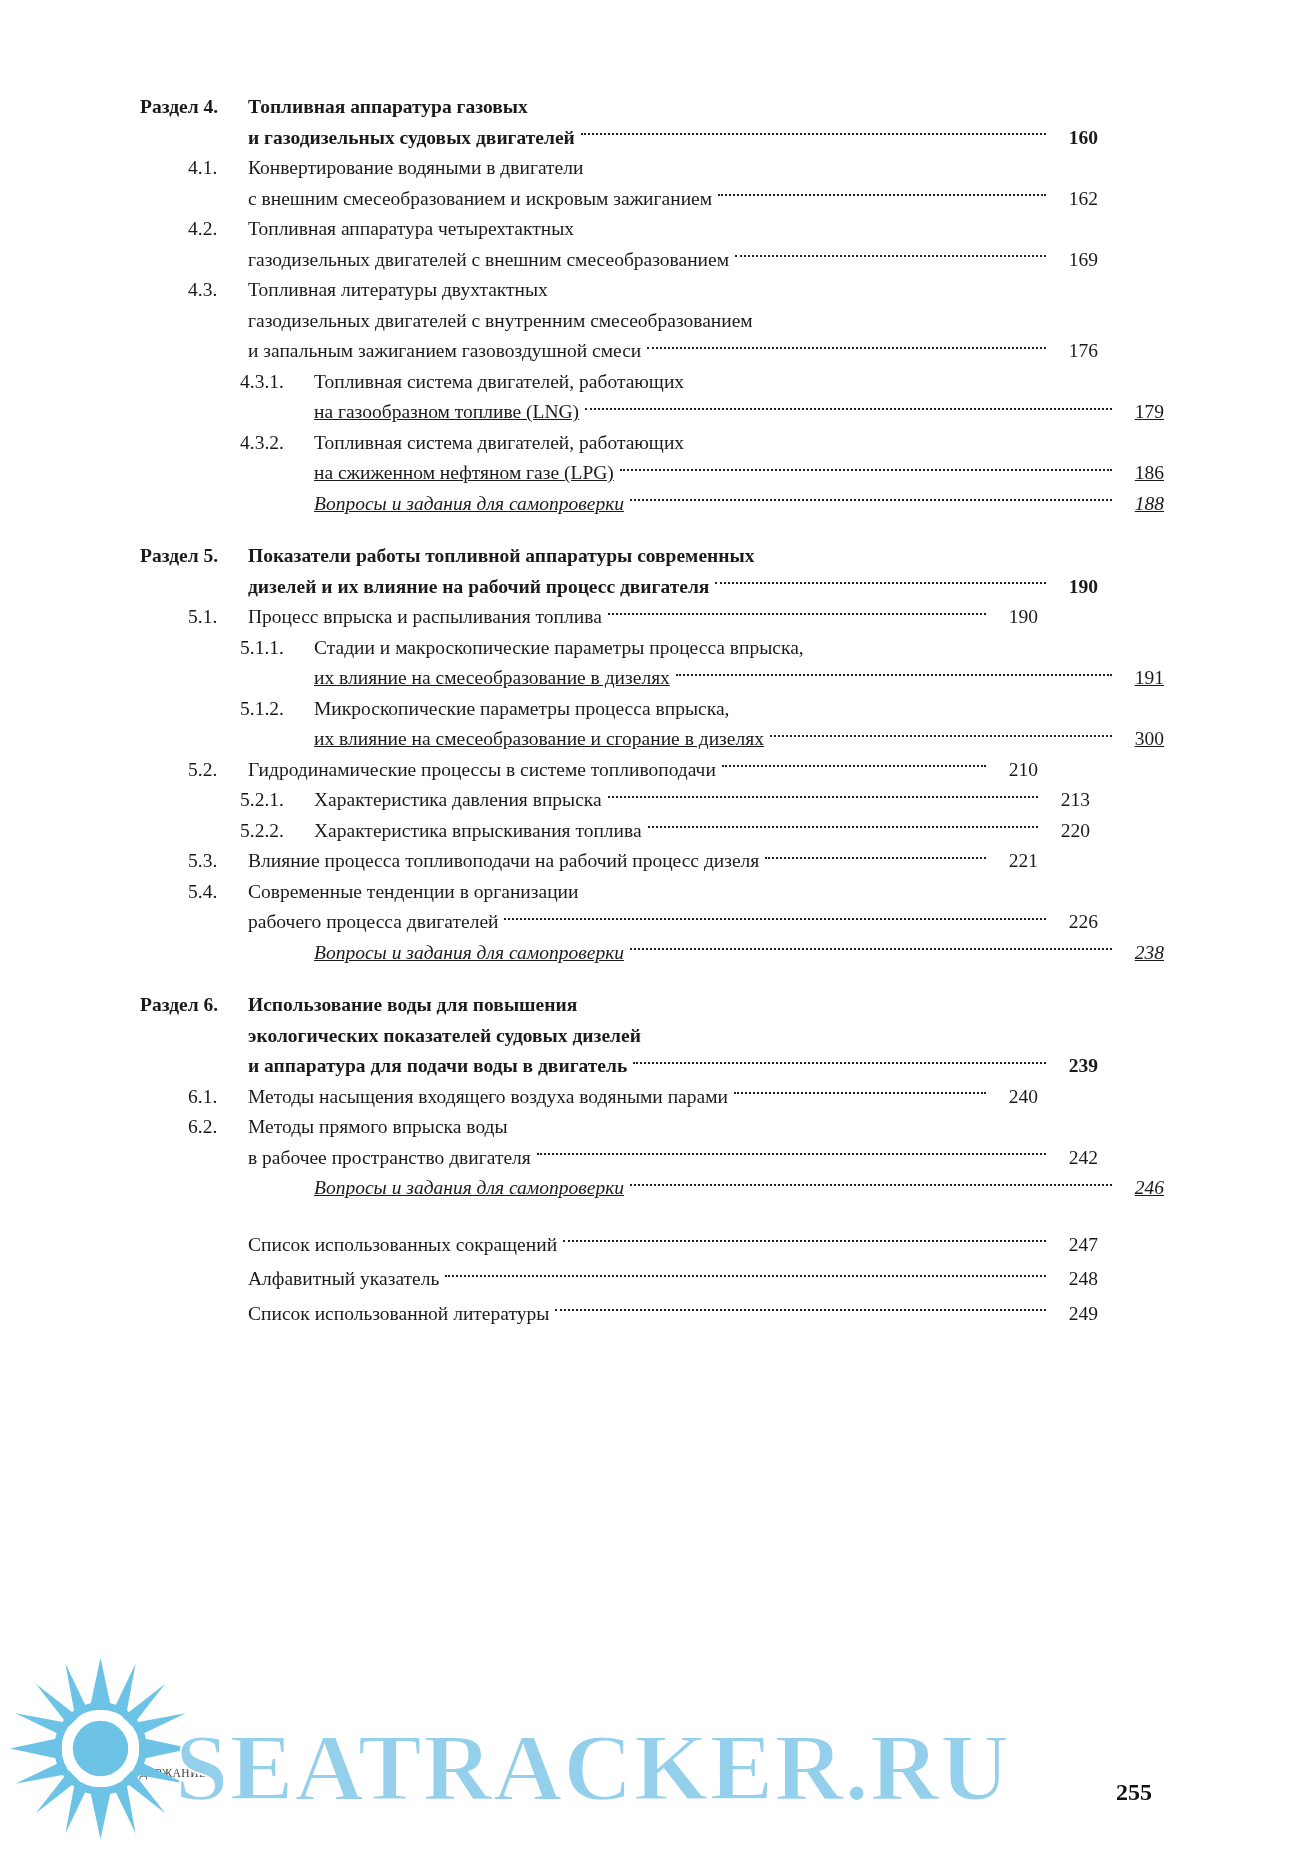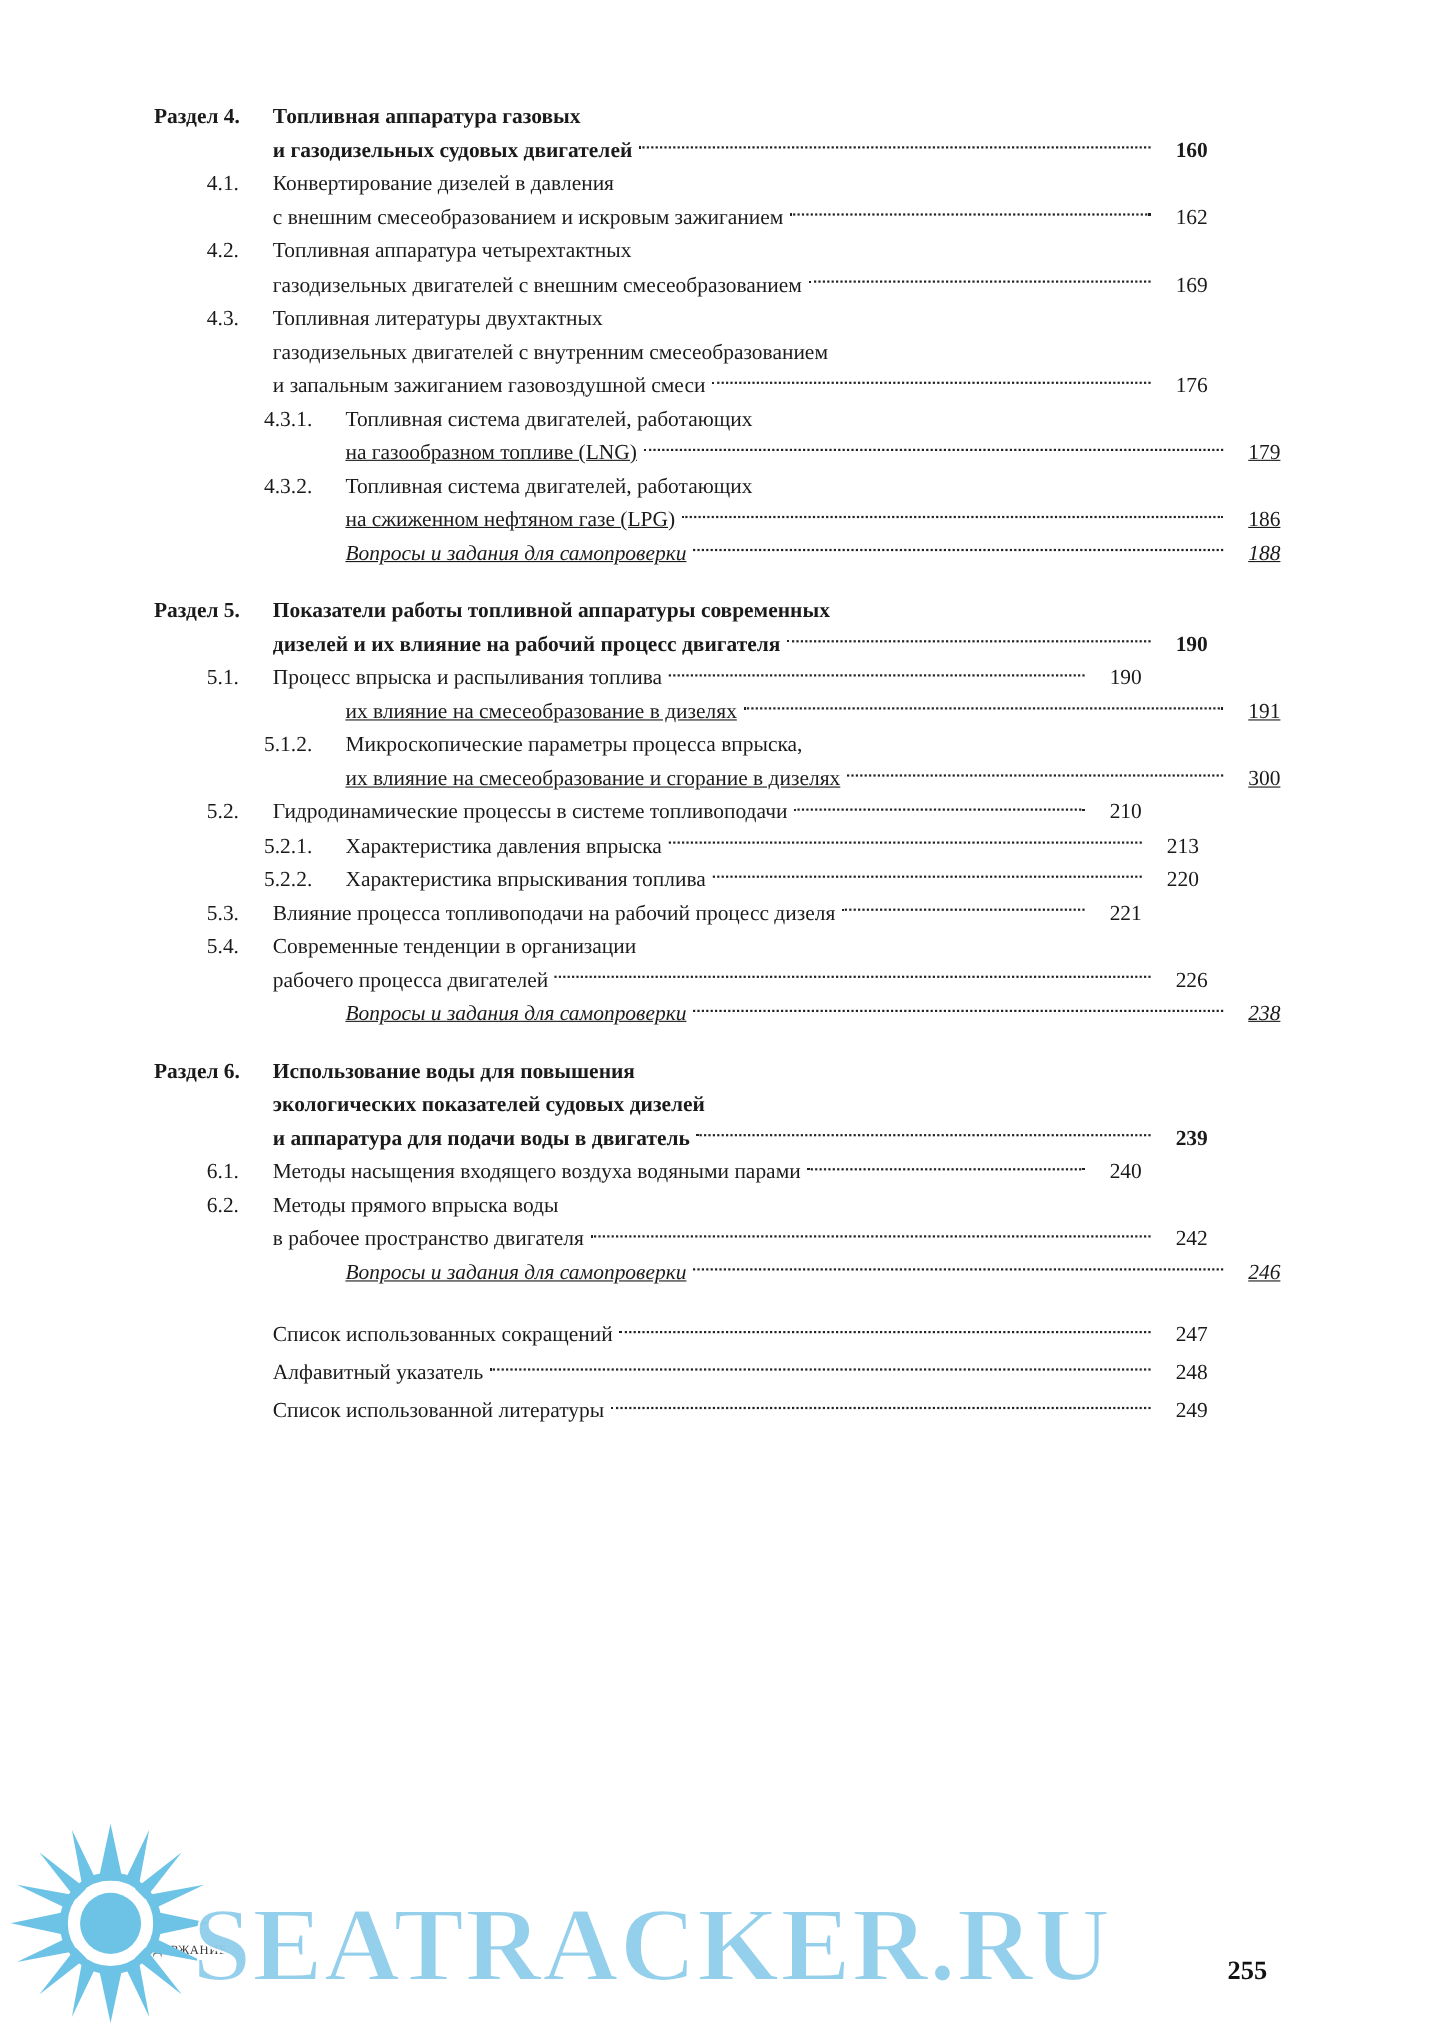--- a/index.html
+++ b/index.html
@@ -180,21 +180,21 @@
     <div class="cont section-head lvl-sec">
       <span class="hang">Раздел 4.</span><span>Топливная аппаратура газовых</span>
     </div>
     <div class="entry section-head lvl-sec-body">
       <span class="label">и газодизельных судовых двигателей</span>
       <span class="leader"></span>
       <span class="page-num">160</span>
     </div>
 
     <div class="cont lvl-1">
-      <span class="hang">4.1.</span><span>Конвертирование дизелей в давления</span>
+      <span class="hang">4.1.</span><span>Конвертирование водяными в двигатели</span>
     </div>
     <div class="entry lvl-1-body">
       <span class="label">с внешним смесеобразованием и искровым зажиганием</span>
       <span class="leader"></span>
       <span class="page-num">162</span>
     </div>
 
     <div class="cont lvl-1">
       <span class="hang">4.2.</span><span>Топливная аппаратура четырехтактных</span>
     </div>
@@ -250,20 +250,23 @@
       <span class="leader"></span>
       <span class="page-num">190</span>
     </div>
 
     <div class="entry lvl-1">
       <span class="label"><span class="hang">5.1.</span><span>Процесс впрыска и распыливания топлива</span></span>
       <span class="leader"></span>
       <span class="page-num">190</span>
     </div>
 
+    <div class="cont lvl-2">
+      <span class="hang">5.1.1.</span><span>Стадии и макроскопические параметры процесса впрыска,</span>
+    </div>
     <div class="entry lvl-2-body">
       <span class="label">их влияние на смесеобразование в дизелях</span>
       <span class="leader"></span>
       <span class="page-num">191</span>
     </div>
 
     <div class="cont lvl-2">
       <span class="hang">5.1.2.</span><span>Микроскопические параметры процесса впрыска,</span>
     </div>
     <div class="entry lvl-2-body">

